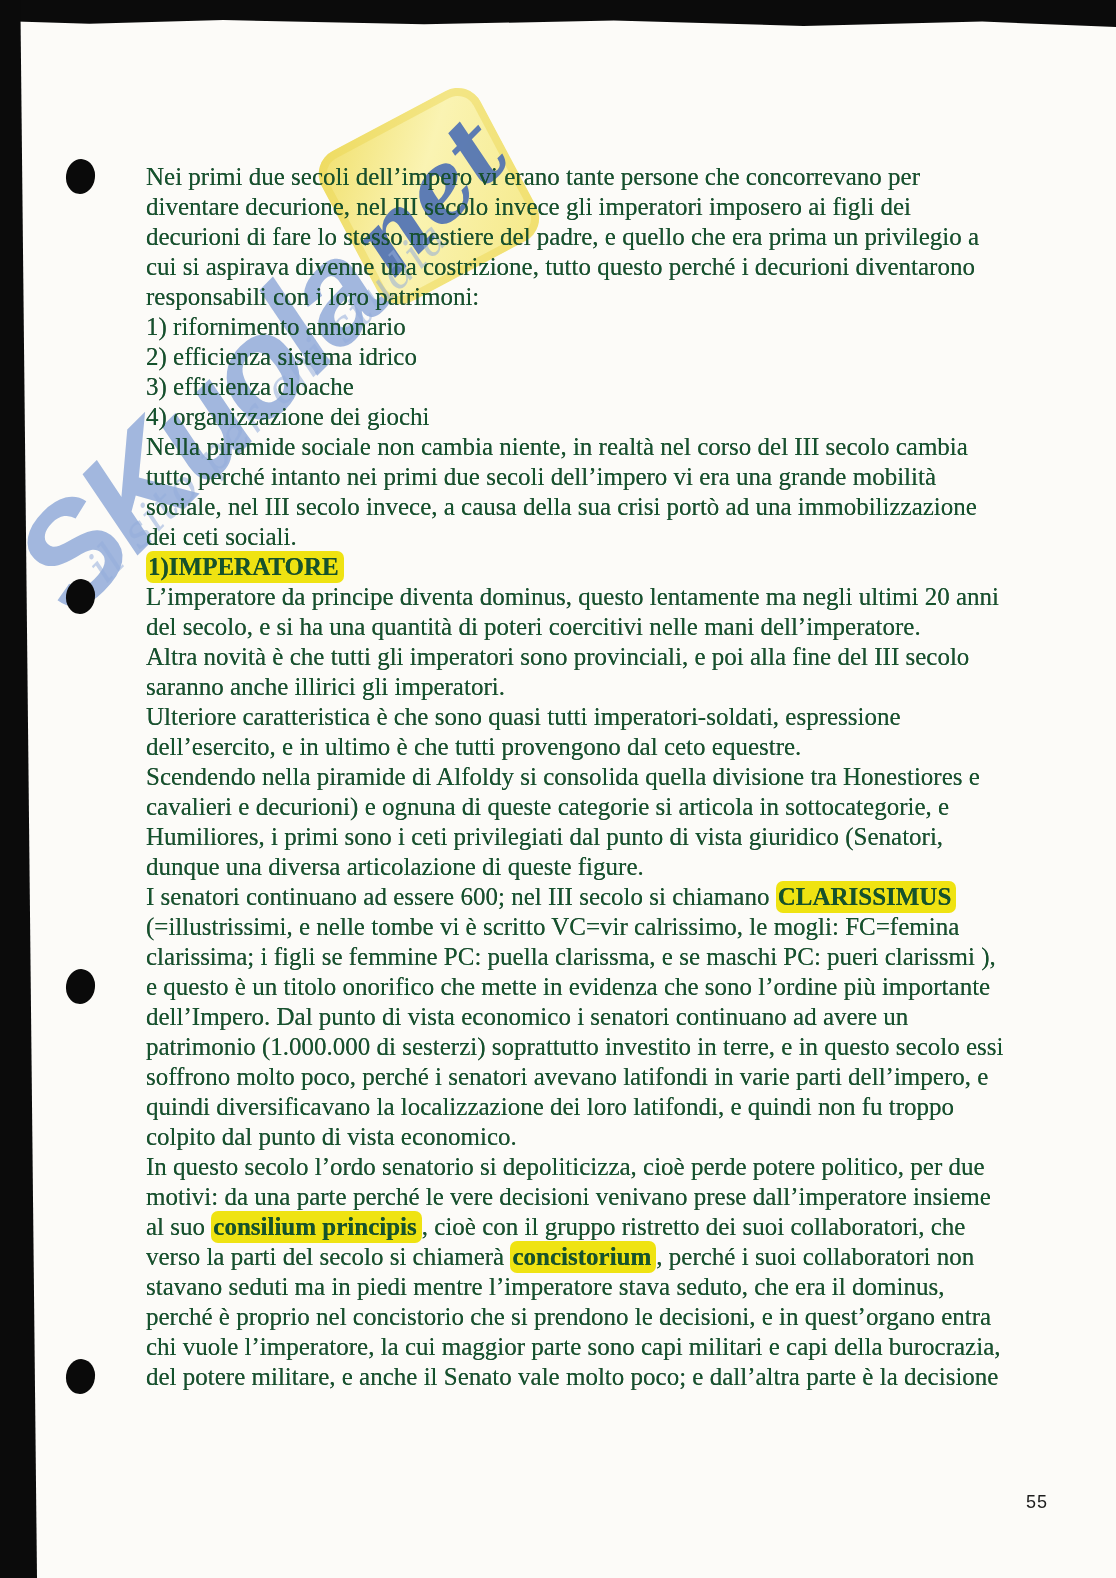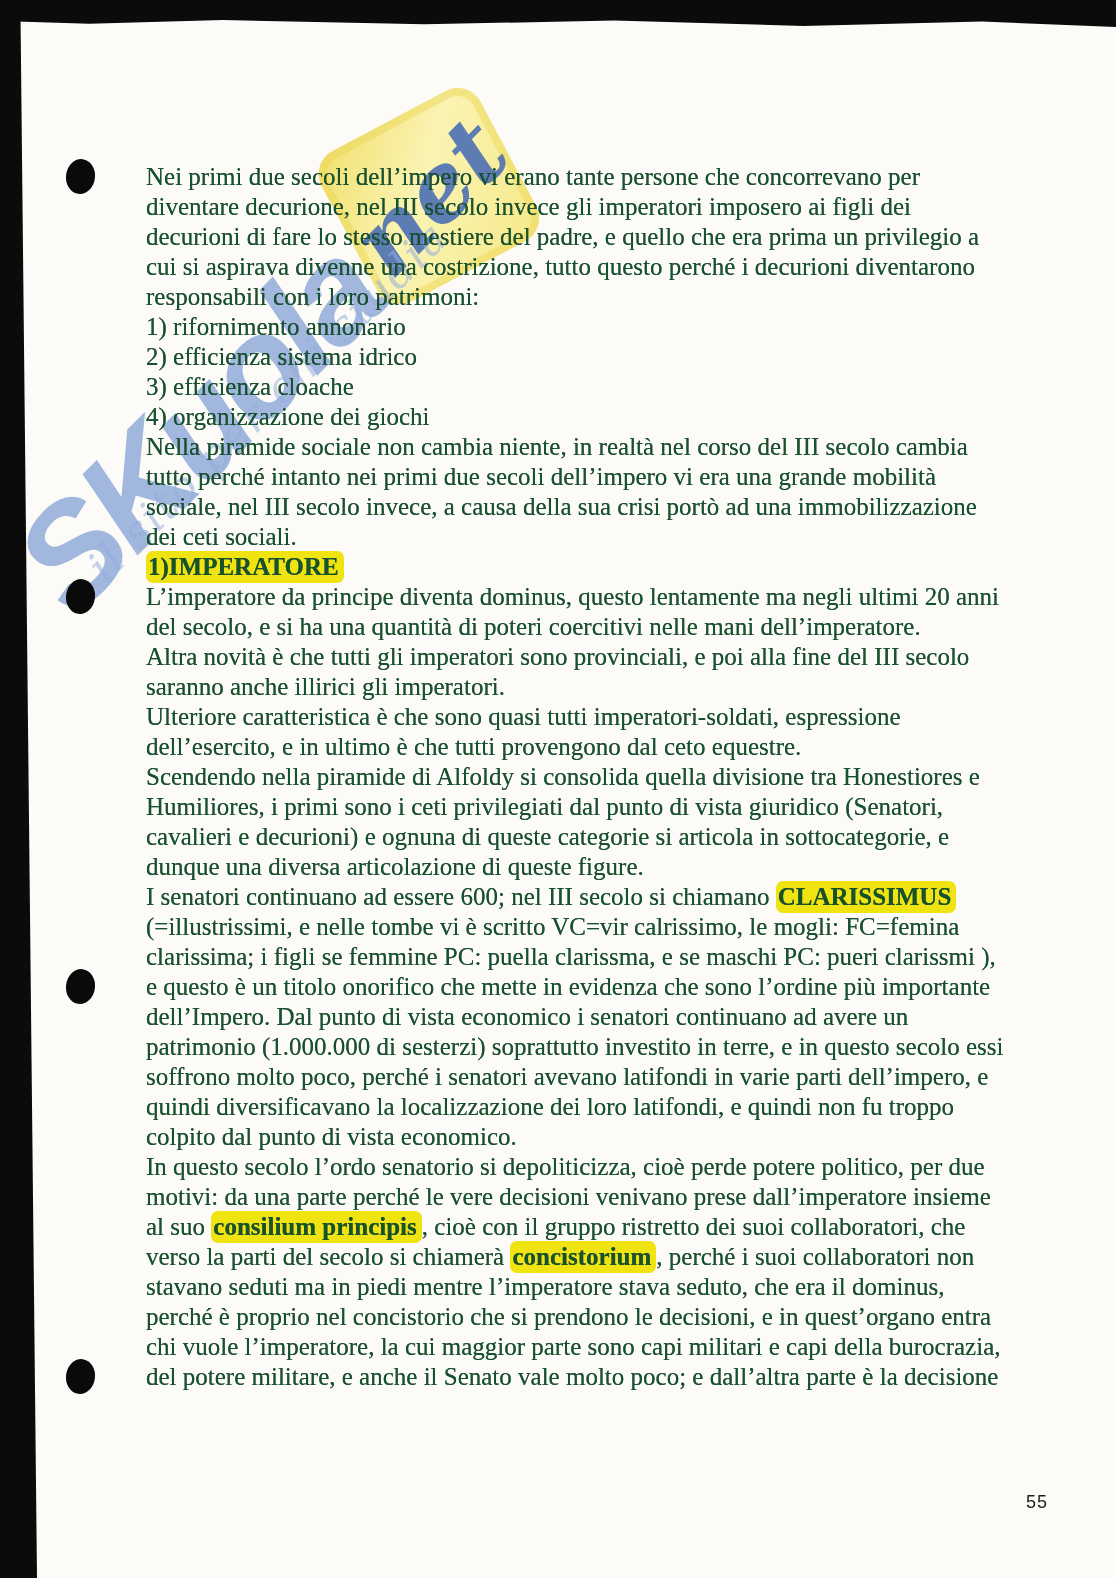--- a/index.html
+++ b/index.html
@@ -94,22 +94,22 @@
       <div class="ln"><span>sociale, nel III secolo invece, a causa della sua crisi portò ad una immobilizzazione</span></div>
       <div class="ln"><span>dei ceti sociali.</span></div>
       <div class="ln"><span class="hl b">1)IMPERATORE</span></div>
       <div class="ln"><span class="dot"></span><span>L’imperatore da principe diventa dominus, questo lentamente ma negli ultimi 20 anni</span></div>
       <div class="ln"><span>del secolo, e si ha una quantità di poteri coercitivi nelle mani dell’imperatore.</span></div>
       <div class="ln"><span>Altra novità è che tutti gli imperatori sono provinciali, e poi alla fine del III secolo</span></div>
       <div class="ln"><span>saranno anche illirici gli imperatori.</span></div>
       <div class="ln"><span>Ulteriore caratteristica è che sono quasi tutti imperatori-soldati, espressione</span></div>
       <div class="ln"><span>dell’esercito, e in ultimo è che tutti provengono dal ceto equestre.</span></div>
       <div class="ln"><span>Scendendo nella piramide di Alfoldy si consolida quella divisione tra Honestiores e</span></div>
+      <div class="ln"><span>cavalieri e decurioni) e ognuna di queste categorie si articola in sottocategorie, e</span></div>
       <div class="ln"><span>Humiliores, i primi sono i ceti privilegiati dal punto di vista giuridico (Senatori,</span></div>
-      <div class="ln"><span>cavalieri e decurioni) e ognuna di queste categorie si articola in sottocategorie, e</span></div>
       <div class="ln"><span>dunque una diversa articolazione di queste figure.</span></div>
       <div class="ln"><span>I senatori continuano ad essere 600; nel III secolo si chiamano </span><span class="hl b">CLARISSIMUS</span></div>
       <div class="ln"><span>(=illustrissimi, e nelle tombe vi è scritto VC=vir calrissimo, le mogli: FC=femina</span></div>
       <div class="ln"><span>clarissima; i figli se femmine PC: puella clarissma, e se maschi PC: pueri clarissmi ),</span></div>
       <div class="ln"><span class="dot"></span><span>e questo è un titolo onorifico che mette in evidenza che sono l’ordine più importante</span></div>
       <div class="ln"><span>dell’Impero. Dal punto di vista economico i senatori continuano ad avere un</span></div>
       <div class="ln"><span>patrimonio (1.000.000 di sesterzi) soprattutto investito in terre, e in questo secolo essi</span></div>
       <div class="ln"><span>soffrono molto poco, perché i senatori avevano latifondi in varie parti dell’impero, e</span></div>
       <div class="ln"><span>quindi diversificavano la localizzazione dei loro latifondi, e quindi non fu troppo</span></div>
       <div class="ln"><span>colpito dal punto di vista economico.</span></div>

